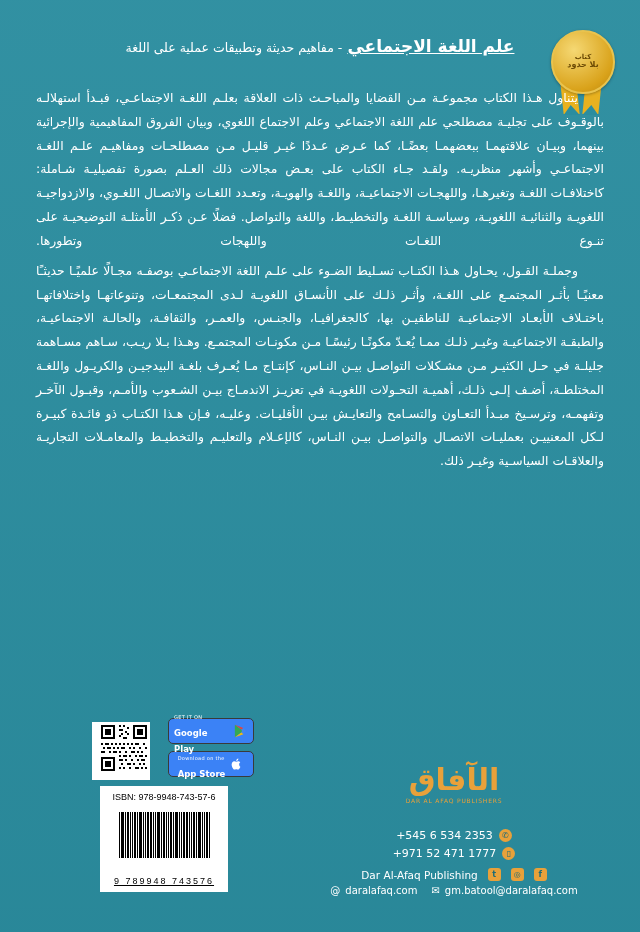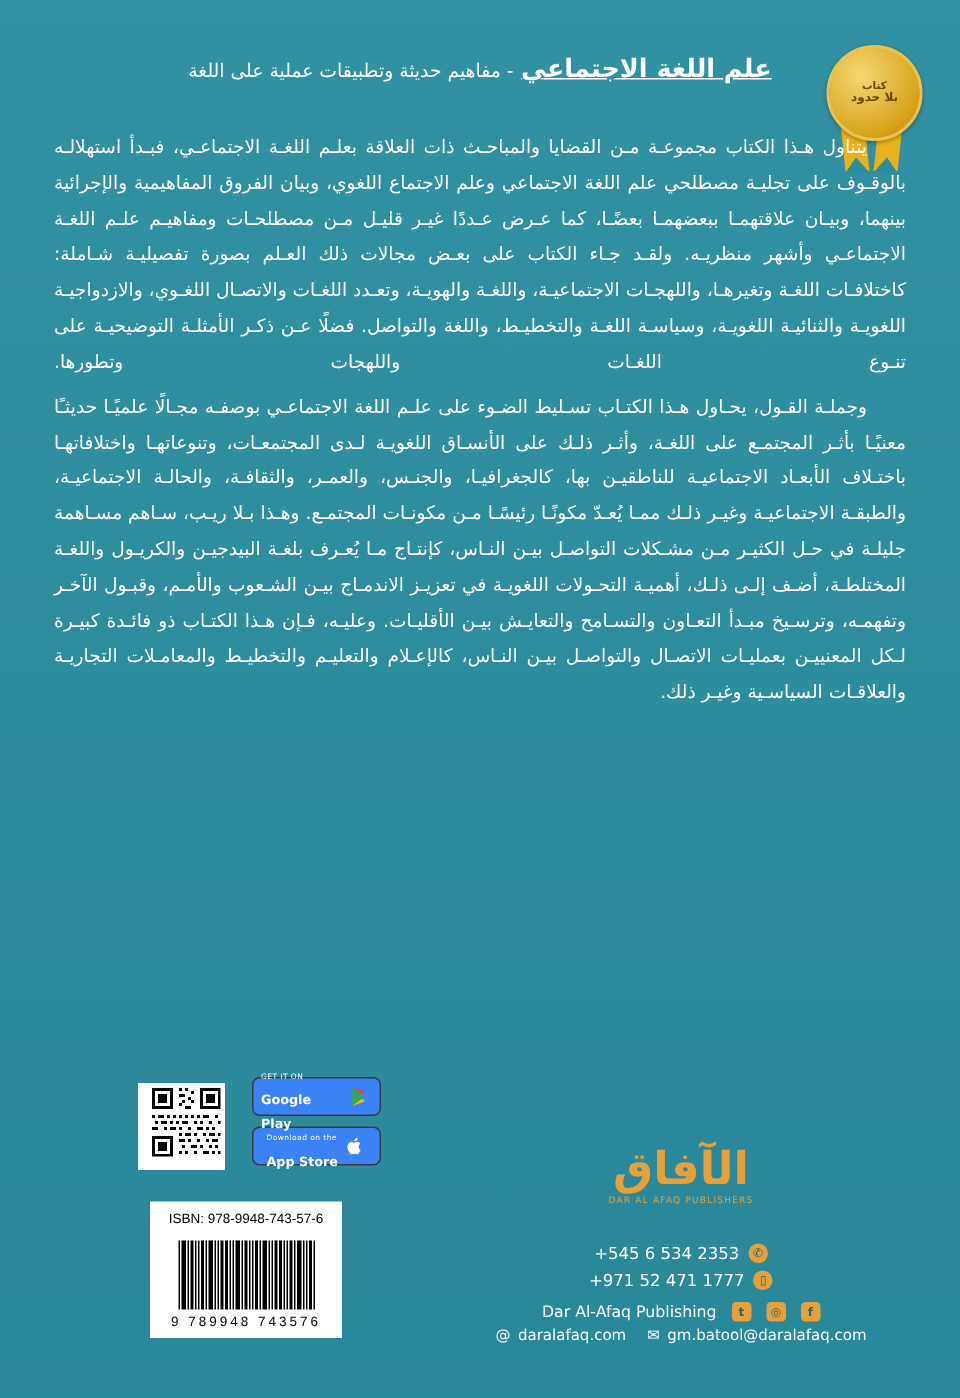--- a/index.html
+++ b/index.html
@@ -114,21 +114,21 @@
   .isbn-box{
     position:absolute;left:100px;bottom:40px;
     width:128px;background:#fff;padding:6px 8px 6px;box-sizing:border-box;
     text-align:center;
   }
   .isbn-txt{
     font-size:9px;color:#000;direction:ltr;margin-bottom:4px;font-family:"Liberation Sans",sans-serif;
   }
   .barcode{height:52px;display:flex;align-items:flex-end;justify-content:center;gap:1px;}
   .barcode i{display:block;background:#000;width:1px;height:46px;}
-  .barnum{font-size:9px;letter-spacing:2px;direction:ltr;color:#000;margin-top:3px;font-family:"Liberation Sans",sans-serif;}
+  .barnum{font-size:9px;letter-spacing:2px;direction:ltr;color:#000;margin-top:18px;font-family:"Liberation Sans",sans-serif;text-decoration:underline;}
 
   
   .publisher{
     position:absolute;right:36px;bottom:36px;width:300px;text-align:center;direction:rtl;
   }
   .logo{
     display:block;margin:0 auto 2px;width:132px;height:56px;position:relative;
   }
   .logo .arabic{
     font-size:30px;font-weight:bold;color:#e8a13a;line-height:1;letter-spacing:-1px;

